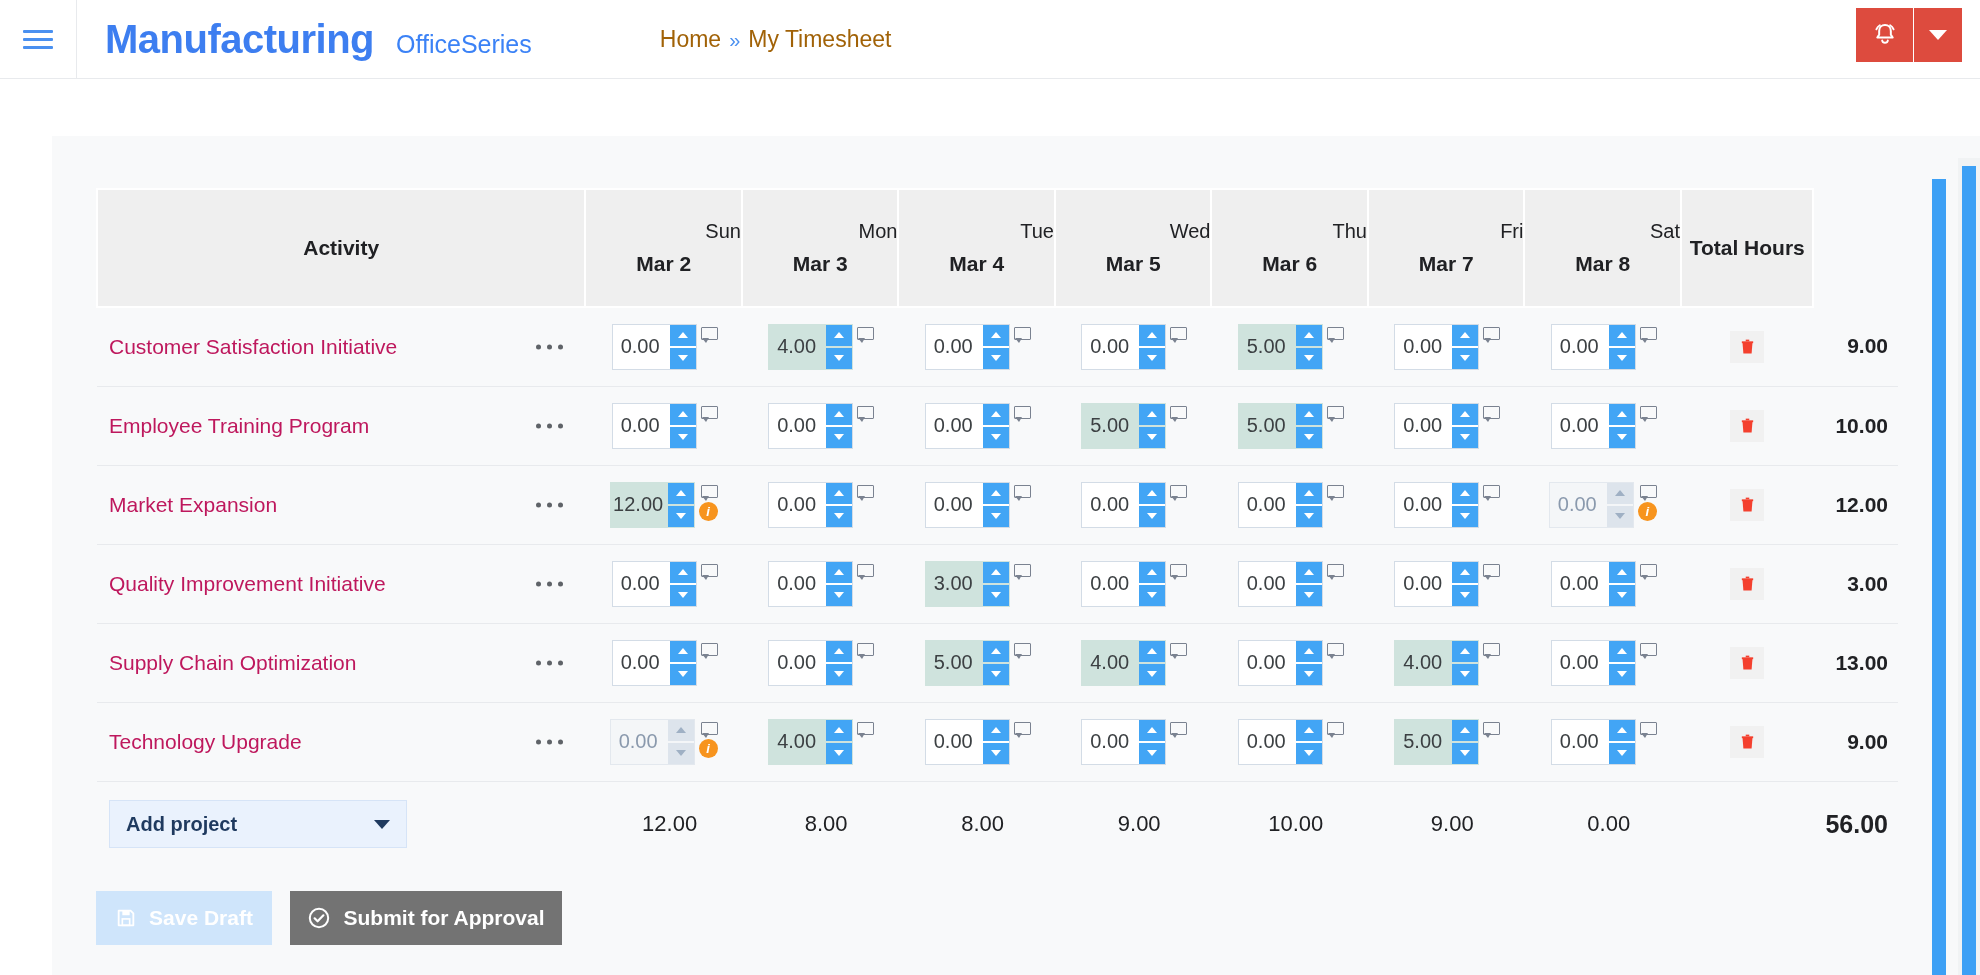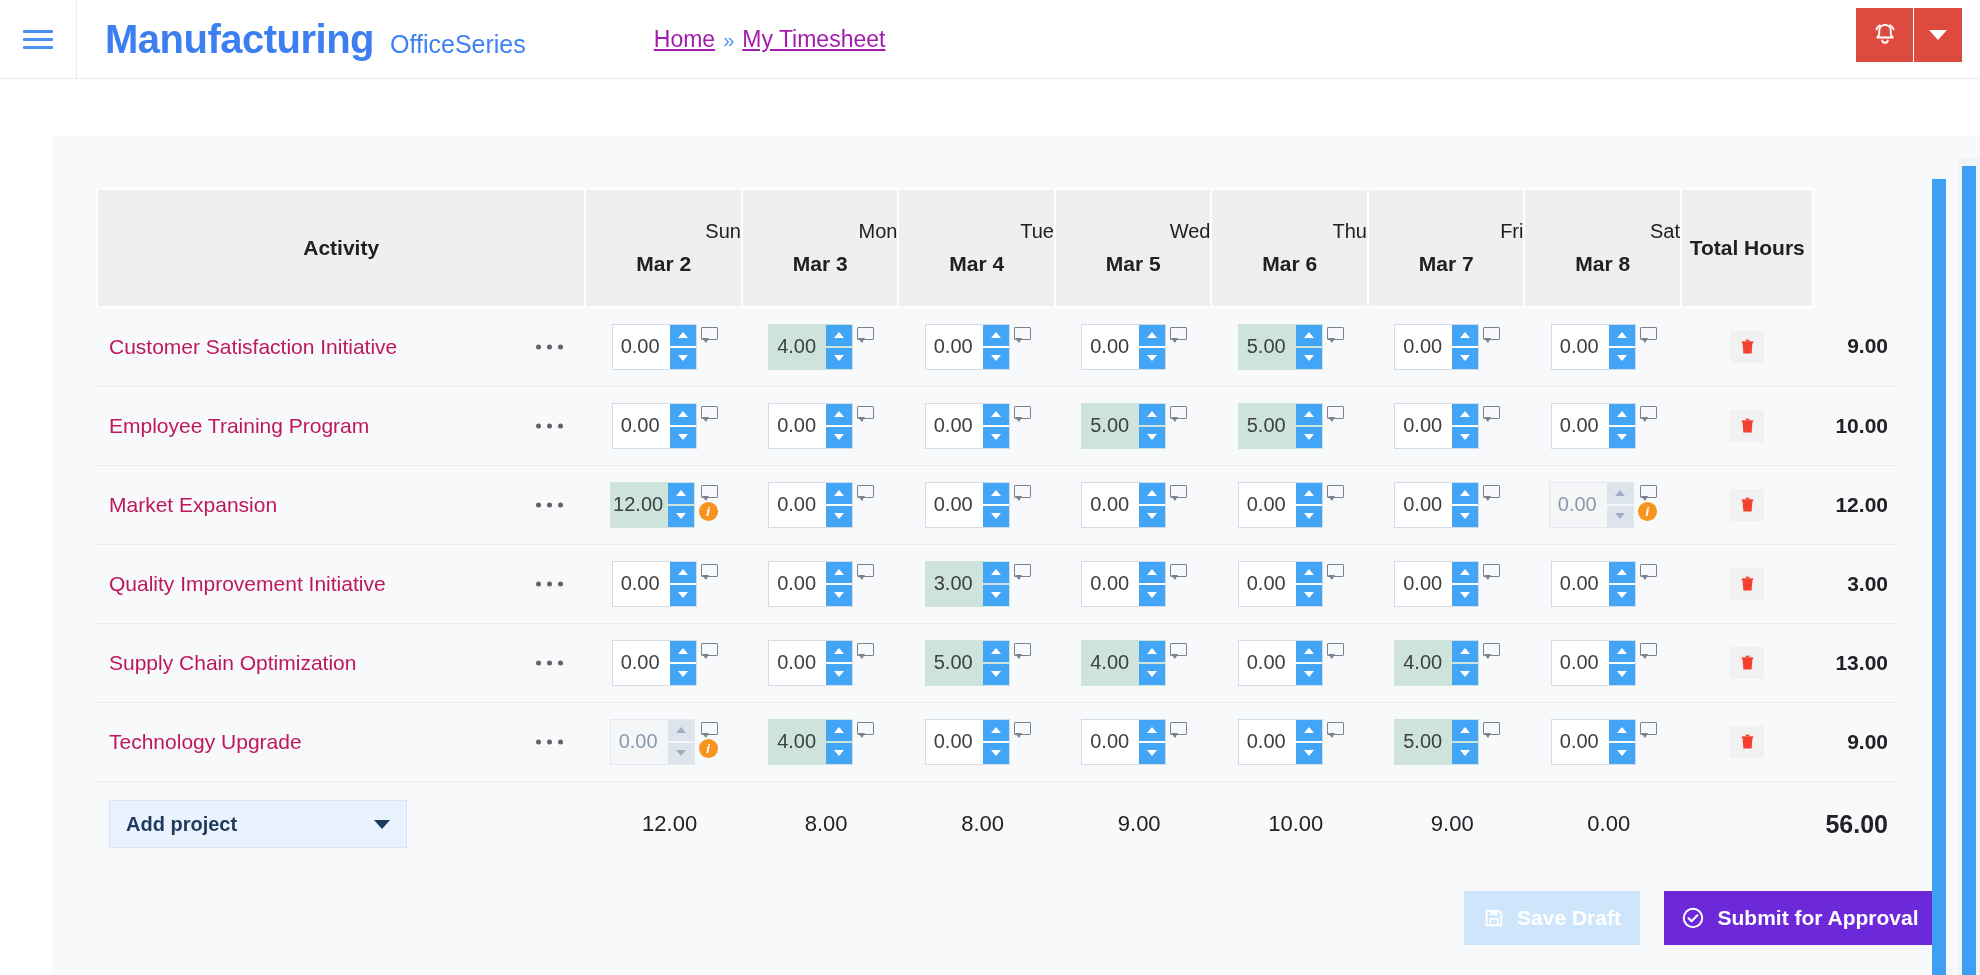--- a/index.html
+++ b/index.html
@@ -25,33 +25,33 @@
     align-items: center; justify-content: center;
     gap: 5px;
     cursor: pointer;
   }
   .hamburger span {
     display: block; width: 30px; height: 3px;
     background: #4a90f0; border-radius: 1px;
   }
   .brand-divider { width: 1px; height: 79px; background: #e8eaed; }
   .brand {
-    display: flex; align-items: baseline; gap: 16px;
+    display: flex; align-items: baseline; gap: 22px;
     padding-left: 28px;
   }
   .brand-title {
     font-size: 40px; font-weight: bold; color: #3d7ef0;
     letter-spacing: -0.5px;
   }
   .brand-sub { font-size: 25px; color: #3b82f6; }
   .breadcrumb {
     display: flex; align-items: baseline; gap: 8px;
     margin-left: 128px; font-size: 23px;
   }
-  .crumb { color: #a21caf; cursor: pointer; text-decoration: underline; }
+  .crumb { color: #a16207; cursor: pointer; }
   .crumb-sep { color: #4a90f0; font-size: 20px; }
   .topbar-right {
     position: absolute; right: 18px; top: 8px;
     display: flex; height: 54px;
   }
   .bell-btn {
     width: 58px; background: #dd4b3e;
     display: flex; align-items: center; justify-content: center;
     cursor: pointer; border-right: 1px solid #ffffff;
   }
@@ -203,33 +203,33 @@
     border-top: 9px solid #1f3a5f;
   }
   td.daytot { text-align: center; font-size: 22px; color: #202124; }
   td.grandtot {
     text-align: right; padding-right: 10px;
     font-size: 25px; font-weight: bold; color: #202124;
   }
 
   
   .footer {
-    display: flex; justify-content: flex-end; align-items: center;
-    gap: 24px; margin-top: 24px; padding-right: 0;
+    display: flex; align-items: center;
+    gap: 18px; margin-top: 24px; padding-right: 0;
   }
   .btn {
     display: flex; align-items: center; justify-content: center;
     gap: 12px; height: 54px; font-size: 21px; font-weight: bold;
     border: none; cursor: pointer;
   }
   .btn-draft {
     width: 176px; background: #cfe5fb; color: #ffffff;
     cursor: default;
   }
-  .btn-submit { width: 272px; background: #6d28d9; color: #ffffff; }
+  .btn-submit { width: 272px; background: #737373; color: #ffffff; }
 
   
   .sb-outer {
     position: absolute; right: 0; top: 79px;
     width: 22px; height: 896px; background: #f1f3f4;
   }
   .sb-outer .thumb {
     position: absolute; left: 4px; top: 8px;
     width: 14px; height: 888px; background: #3da0f5;
   }

